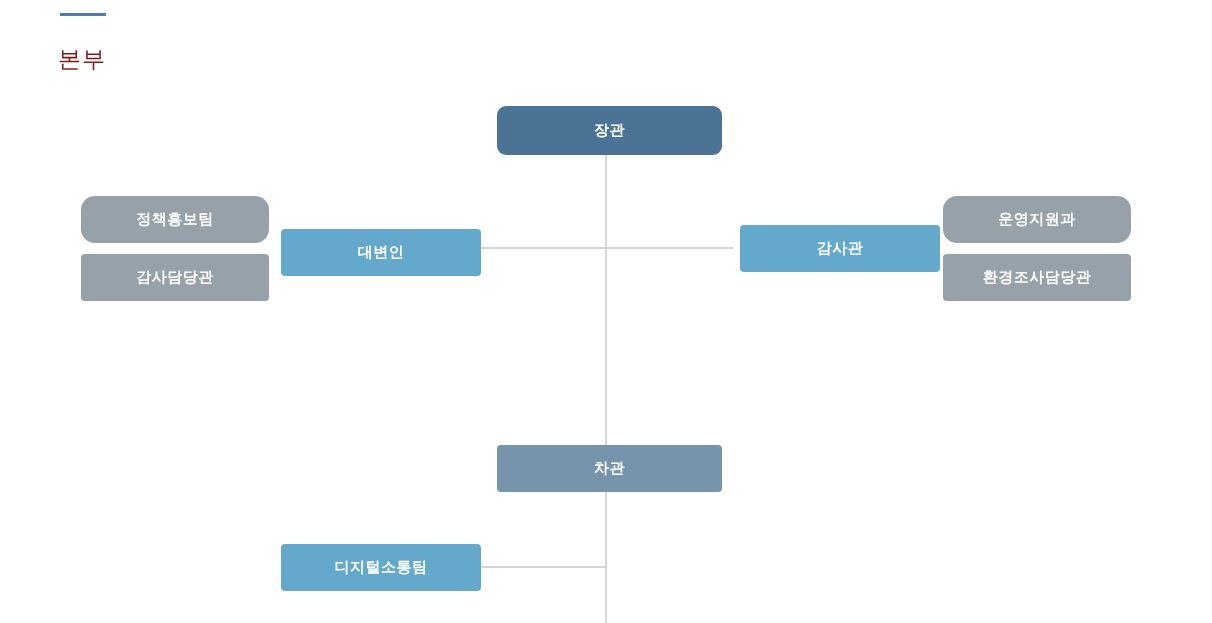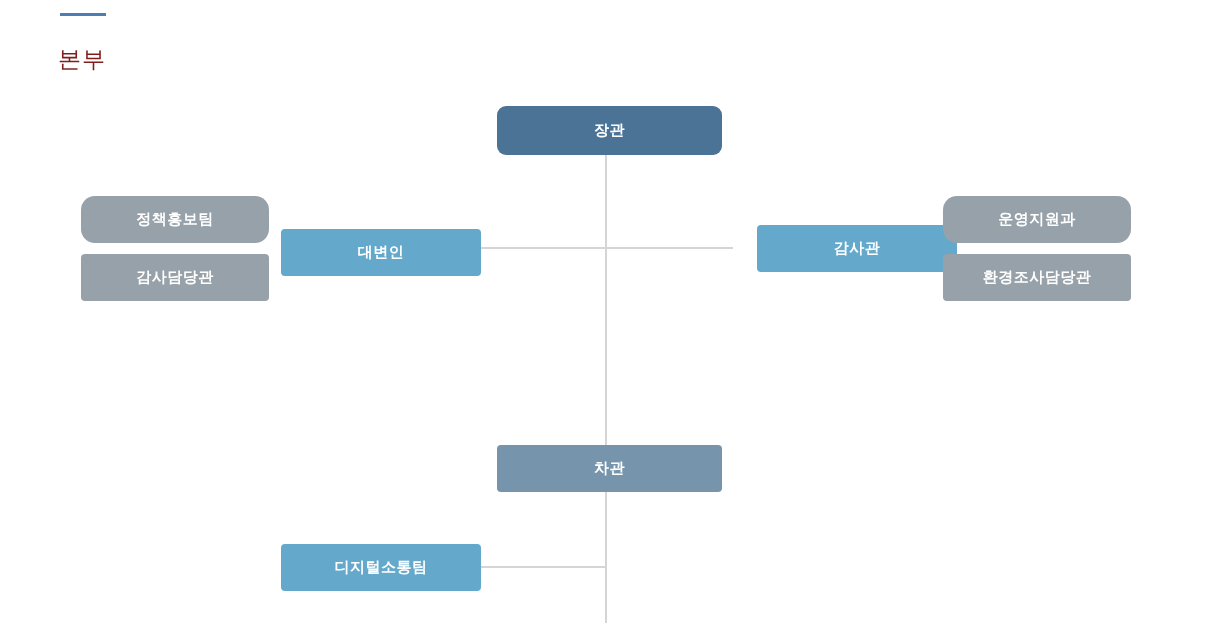--- a/index.html
+++ b/index.html
@@ -61,21 +61,21 @@
   }
   .node-vice-minister {
     left: 497px; top: 445px; width: 225px; height: 47px;
     background: var(--vice-minister, #7695ad);
   }
   .node-division {
     width: 200px; height: 47px;
     background: var(--division, #64a9cc);
   }
   .node-spokesperson { left: 281px; top: 229px; }
-  .node-auditor      { left: 757px; top: 225px; text-align: center; }
+  .node-auditor      { left: 740px; top: 225px; text-align: center; }
   .node-support      { left: 281px; top: 544px; }
   .node-team {
     width: 188px; height: 47px;
     background: var(--team, #97a1a9);
   }
   .node-team-l { left: 81px; }
   .node-team-r { left: 943px; }
   .row1 { top: 196px; border-radius: 14px; }
   .row2 { top: 254px; }
 </style>

